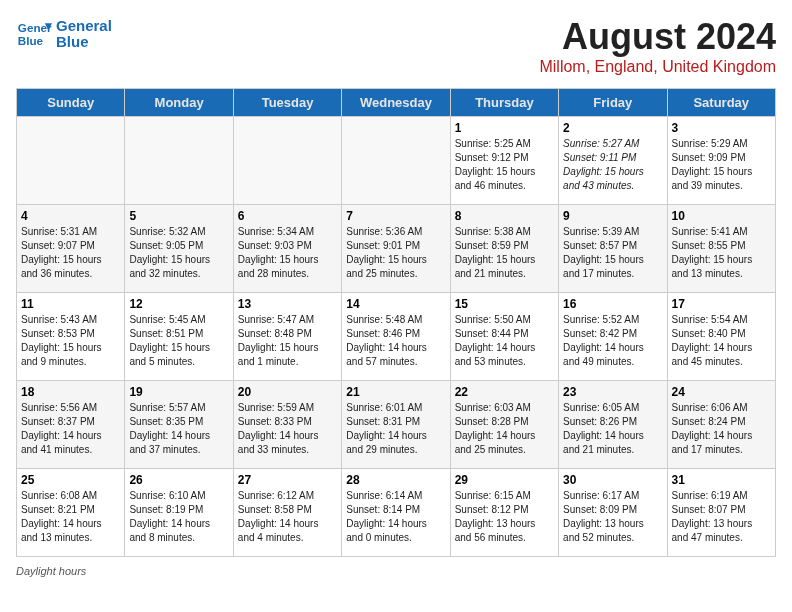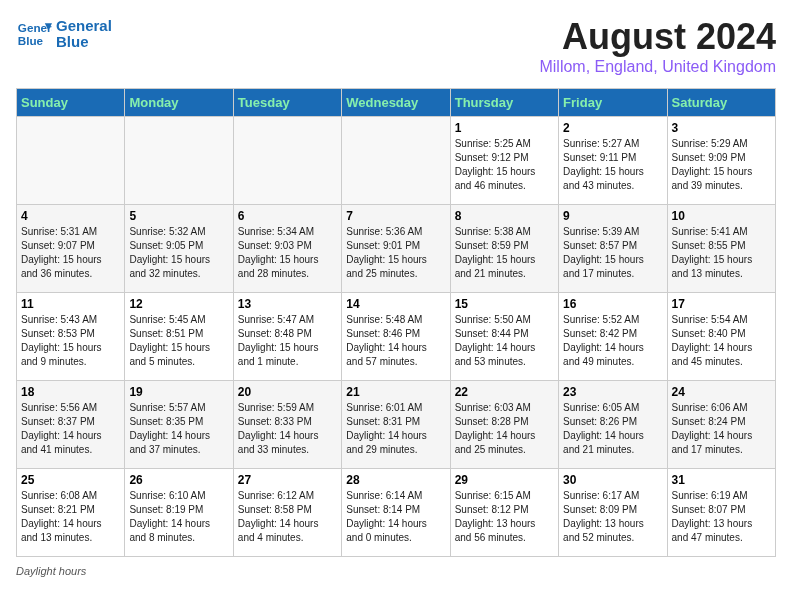--- a/index.html
+++ b/index.html
@@ -28,35 +28,35 @@
     .title-area {
       text-align: right;
     }
     .month-title {
       font-size: 36px;
       font-weight: bold;
       color: #222;
     }
     .location {
       font-size: 16px;
-      color: #8b5cf6;
+      color: #b91c1c;
     }
     .calendar {
       width: 100%;
       border-collapse: collapse;
       font-size: 11px;
     }
     .calendar th {
       background: #1a6bb5;
-      color: #86efac;
+      color: #e5e5e5;
       padding: 6px 4px;
       font-size: 13px;
       font-weight: bold;
       border: 1px solid #ccc;
-      text-align: left;
+      text-align: center;
     }
     .calendar td {
       border: 1px solid #ccc;
       vertical-align: top;
       padding: 4px;
       width: calc(100% / 7);
       height: 88px;
       background: #fff;
     }
     .calendar td.empty {
@@ -124,21 +124,21 @@
         <td class="empty"></td>
         <td>
           <div class="day-num">1</div>
           <div class="day-info" style="white-space: pre-line;">Sunrise: 5:25 AM
 Sunset: 9:12 PM
 Daylight: 15 hours
 and 46 minutes.</div>
         </td>
         <td>
           <div class="day-num">2</div>
-          <div class="day-info" style="white-space: pre-line;">Sunrise: 5:27 AM
+          <div class="day-info" style="white-space: pre-line; font-style: italic;">Sunrise: 5:27 AM
 Sunset: 9:11 PM
 Daylight: 15 hours
 and 43 minutes.</div>
         </td>
         <td>
           <div class="day-num">3</div>
           <div class="day-info" style="white-space: pre-line;">Sunrise: 5:29 AM
 Sunset: 9:09 PM
 Daylight: 15 hours
 and 39 minutes.</div>

